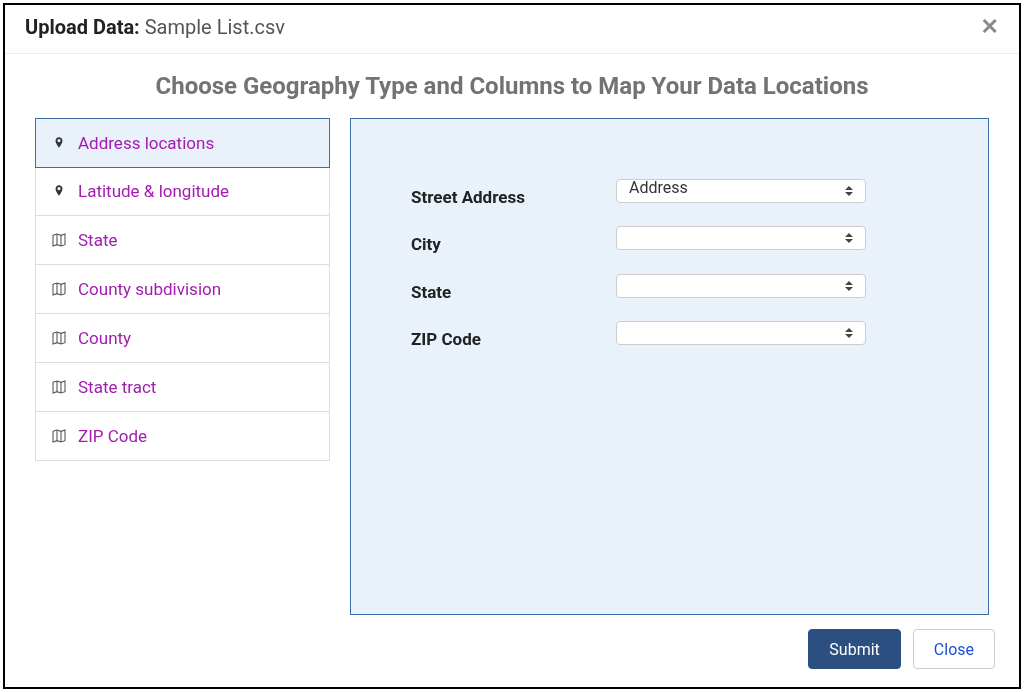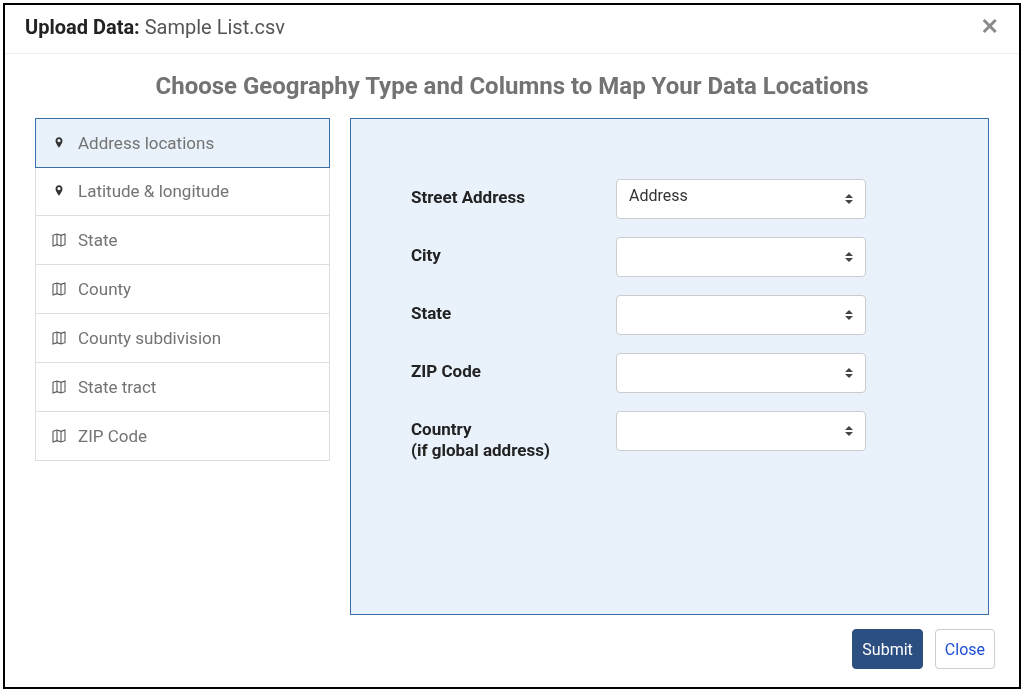--- a/index.html
+++ b/index.html
@@ -64,21 +64,21 @@
     border: 1px solid #ddd;
     align-self: flex-start;
   }
   .geo-item {
     display: flex;
     align-items: center;
     gap: 10px;
     padding: 14px 14px;
     border-bottom: 1px solid #ddd;
     font-size: 17px;
-    color: #737373;
+    color: #a21caf;
     background: #fff;
     cursor: pointer;
   }
   .geo-item:last-child { border-bottom: none; }
   .geo-item.selected {
     background: #e9f2fb;
     border: 1px solid #3a6ea8;
     margin: -1px;
     position: relative;
   }
@@ -111,21 +111,21 @@
     padding-top: 8px;
     line-height: 1.25;
   }
   .form-label .sub {
     display: block;
     font-weight: 700;
   }
   .select {
     position: relative;
     width: 250px;
-    height: 40px;
+    height: 24px;
     background: #fff;
     border: 1px solid #ccc;
     border-radius: 4px;
     display: flex;
     align-items: center;
     padding: 0 30px 8px 12px;
     font-size: 16px;
     color: #333;
     cursor: pointer;
   }
@@ -150,21 +150,21 @@
   .select .caret-up { border-bottom: 4px solid #444; }
   .select .caret-down { border-top: 4px solid #444; }
   .footer {
     display: flex;
     justify-content: flex-end;
     gap: 12px;
     padding: 14px 24px 18px 0;
   }
   .btn {
     height: 40px;
-    padding: 0 9px;
+    padding: 0 20px;
     border-radius: 4px;
     font-size: 16px;
     display: inline-flex;
     align-items: center;
     justify-content: center;
     cursor: pointer;
   }
   .btn-primary {
     background: #2c4f82;
     color: #fff;
@@ -224,31 +224,31 @@
           <span>State</span>
         </div>
 
         <div class="geo-item">
           <span class="icon">
             <svg viewBox="0 0 24 24" width="18" height="16" fill="none" stroke="#555" stroke-width="1.6">
                 <path d="M3 5l6-2 6 2 6-2v16l-6 2-6-2-6 2V5z"></path>
                 <path d="M9 3v16M15 5v16"></path>
               </svg>
           </span>
+          <span>County subdivision</span>
+        </div>
+
+        <div class="geo-item">
+          <span class="icon">
+            <svg viewBox="0 0 24 24" width="18" height="16" fill="none" stroke="#555" stroke-width="1.6">
+                <path d="M3 5l6-2 6 2 6-2v16l-6 2-6-2-6 2V5z"></path>
+                <path d="M9 3v16M15 5v16"></path>
+              </svg>
+          </span>
           <span>County</span>
-        </div>
-
-        <div class="geo-item">
-          <span class="icon">
-            <svg viewBox="0 0 24 24" width="18" height="16" fill="none" stroke="#555" stroke-width="1.6">
-                <path d="M3 5l6-2 6 2 6-2v16l-6 2-6-2-6 2V5z"></path>
-                <path d="M9 3v16M15 5v16"></path>
-              </svg>
-          </span>
-          <span>County subdivision</span>
         </div>
 
 
         <div class="geo-item">
           <span class="icon">
             <svg viewBox="0 0 24 24" width="18" height="16" fill="none" stroke="#555" stroke-width="1.6">
                 <path d="M3 5l6-2 6 2 6-2v16l-6 2-6-2-6 2V5z"></path>
                 <path d="M9 3v16M15 5v16"></path>
               </svg>
           </span>
@@ -314,33 +314,20 @@
           </div>
           <div class="select">
             <span></span>
             <span class="carets">
                 <span class="caret-up"></span>
                 <span class="caret-down"></span>
               </span>
           </div>
         </div>
 
-        <div class="form-row">
-          <div class="form-label">
-            <span>Country</span>
-            <span class="sub">(if global address)</span>
-          </div>
-          <div class="select">
-            <span></span>
-            <span class="carets">
-                <span class="caret-up"></span>
-                <span class="caret-down"></span>
-              </span>
-          </div>
-        </div>
 
       </div>
     </div>
 
     <div class="footer">
       <div class="btn btn-primary">Submit</div>
       <div class="btn btn-secondary">Close</div>
     </div>
 
   </div>

